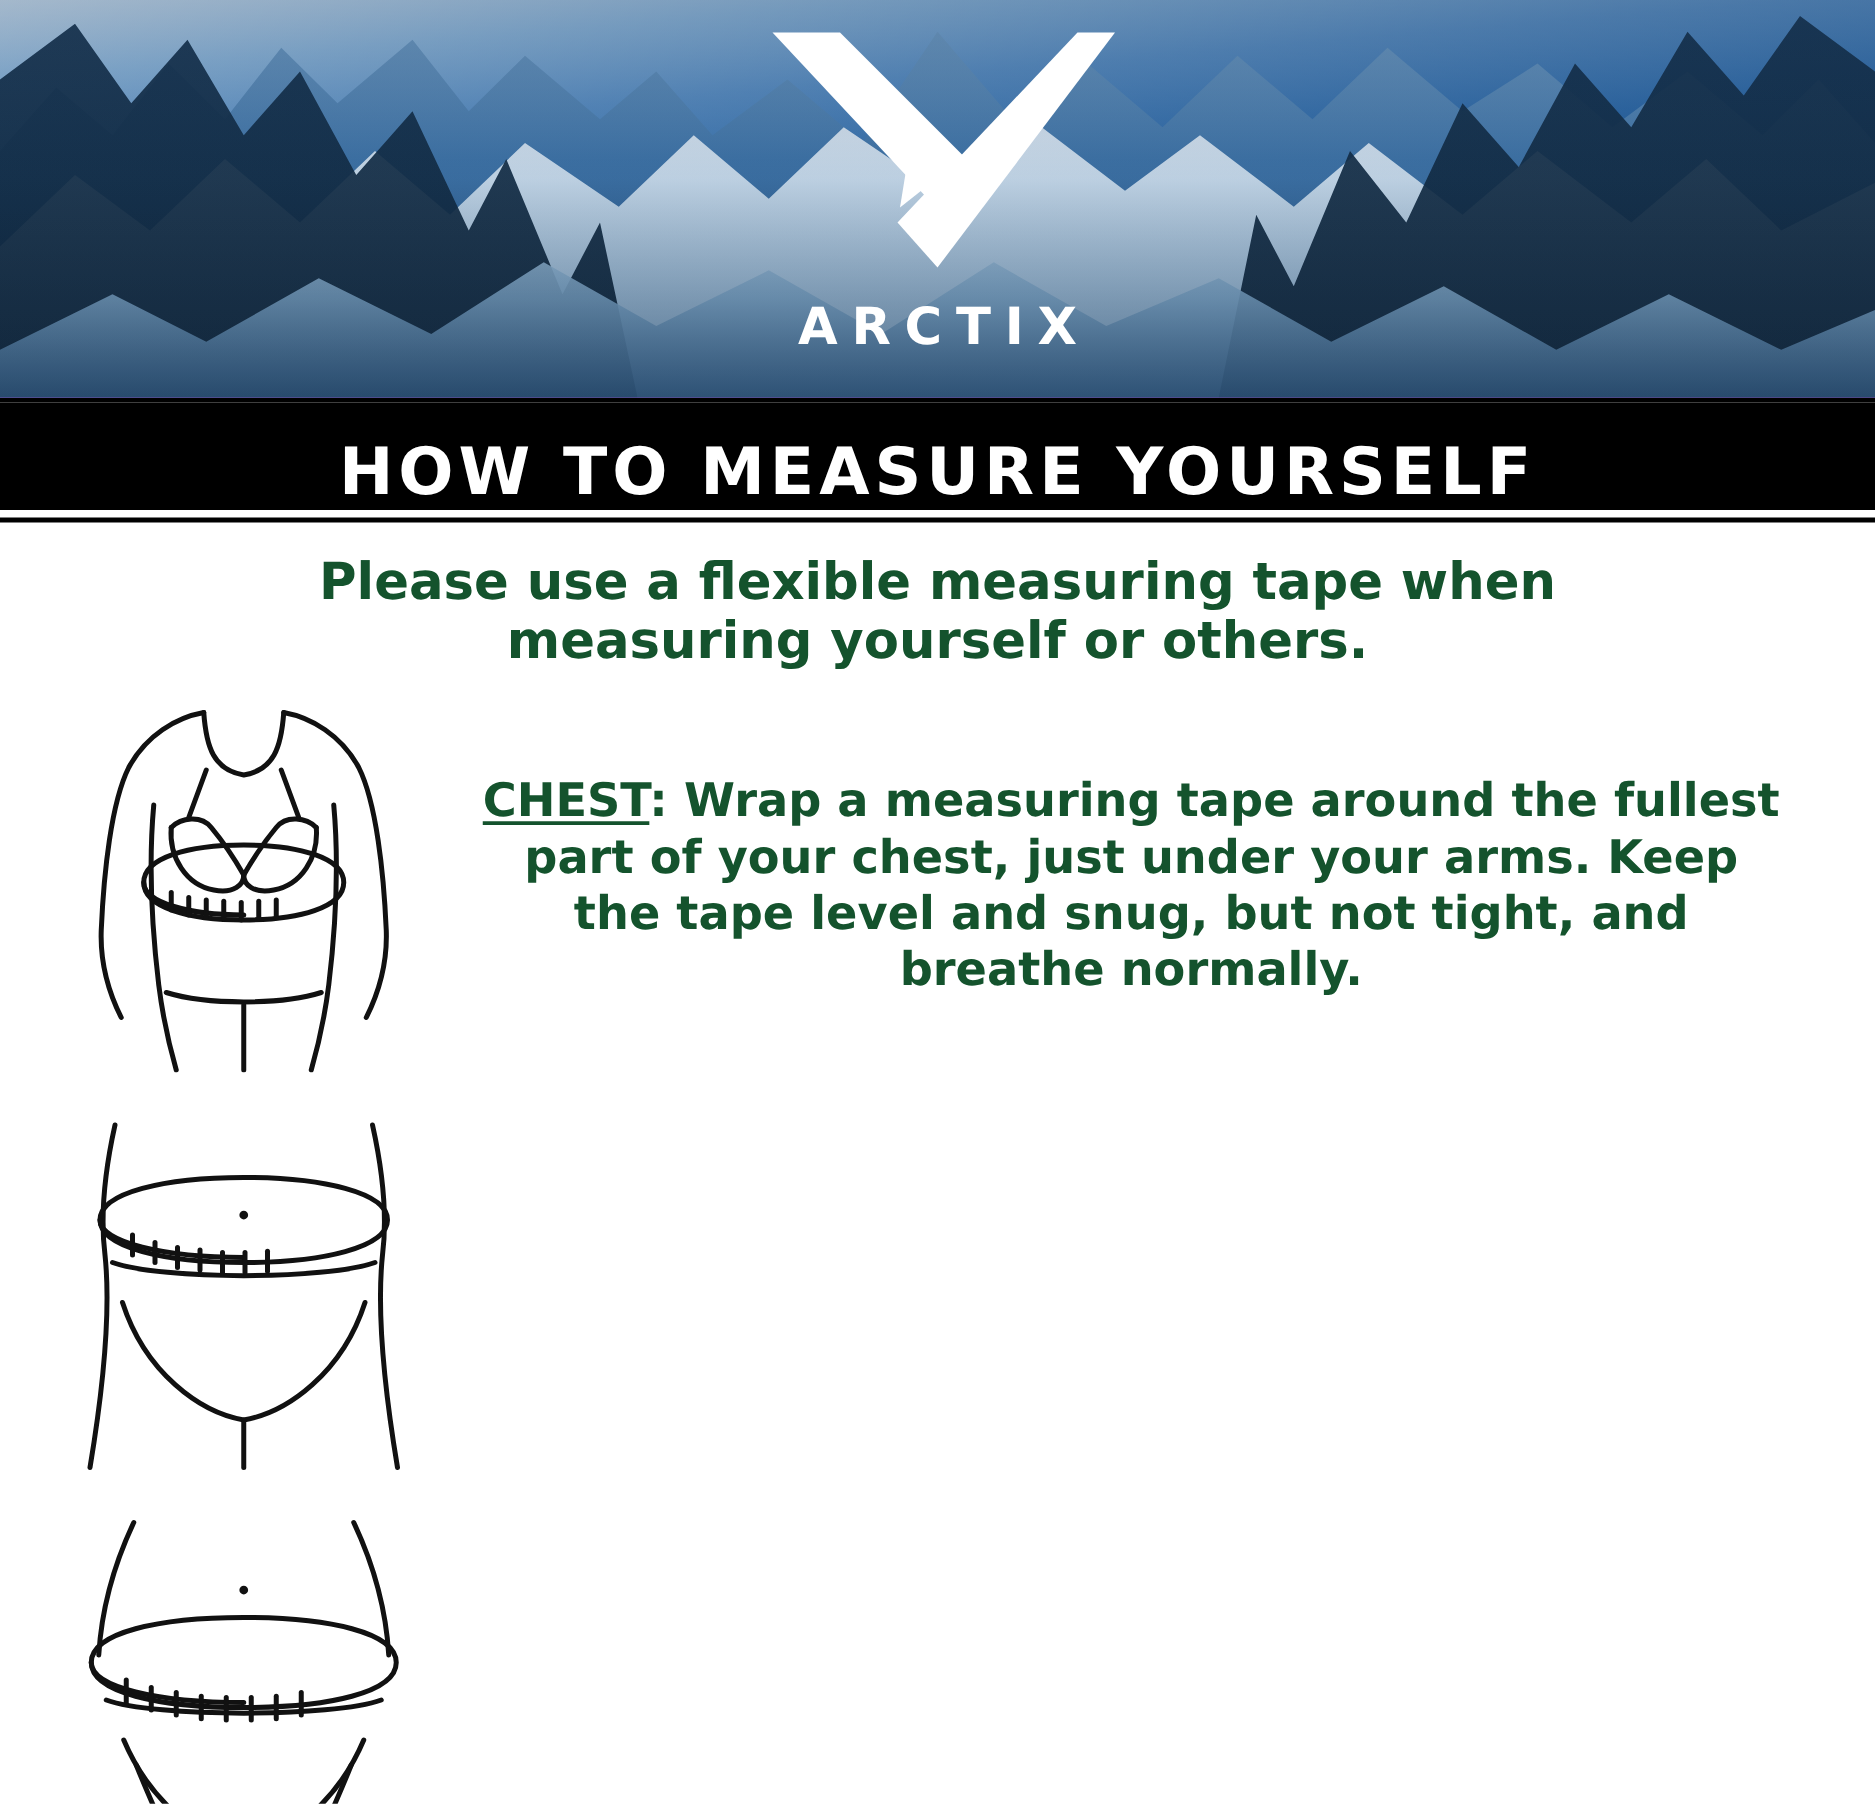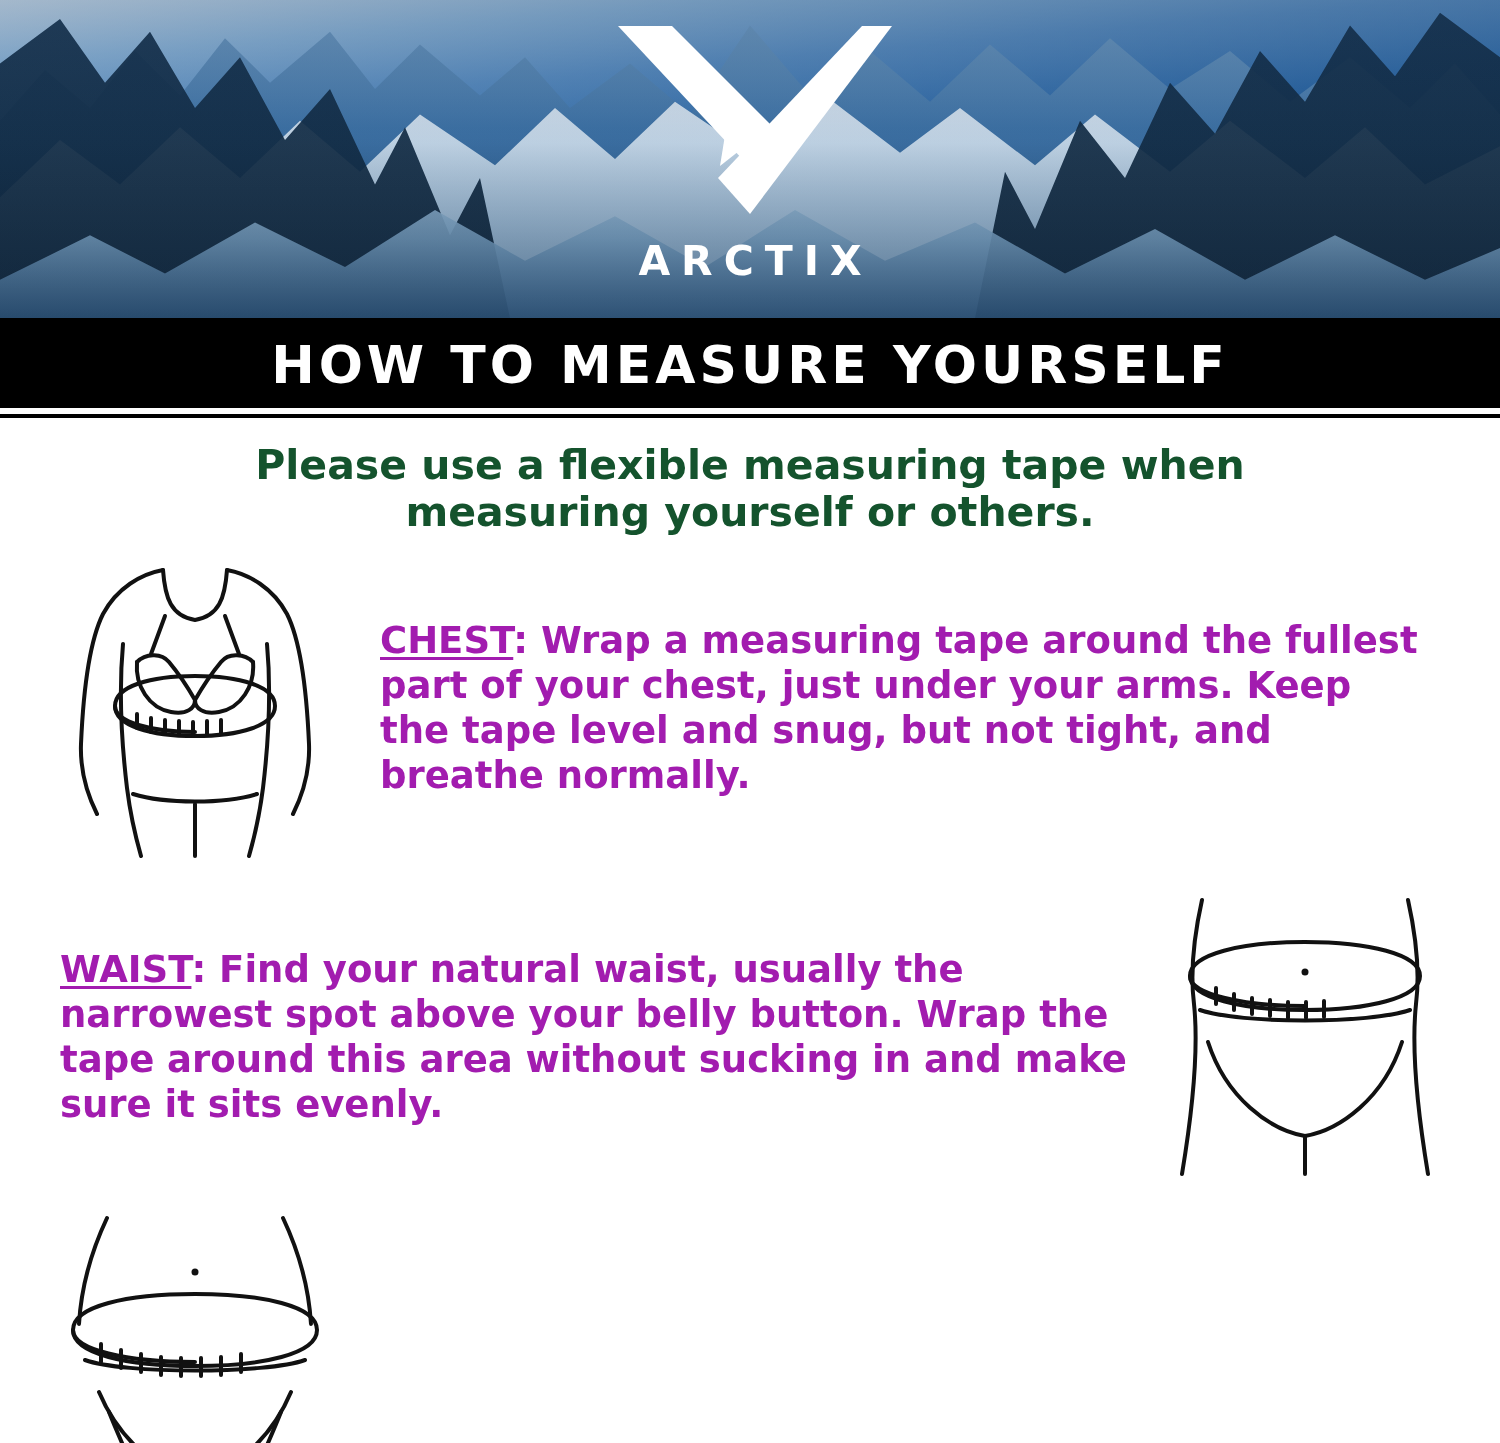--- a/index.html
+++ b/index.html
@@ -121,21 +121,21 @@
   .rule {
     width: 1500px;
     height: 4px;
     background: #000000;
   }
   .title-bar {
     width: 1500px;
     height: 86px;
     background: #000000;
     display: flex;
-    align-items: center;
+    align-items: flex-end;
     justify-content: center;
   }
   .title-bar .title {
     color: #ffffff;
     font-size: 52px;
     font-weight: bold;
     letter-spacing: 4px;
     font-family: "DejaVu Sans", sans-serif;
   }
   .spacer-gap { height: 6px; background: #ffffff; }
@@ -163,25 +163,25 @@
   .section.hips  { margin-top: 30px; }
 
   .fig {
     flex: 0 0 auto;
     width: 330px;
     display: flex;
     justify-content: center;
   }
   .copy {
     flex: 1 1 auto;
-    text-align: left;
+    text-align: center;
     font-size: 37px;
     font-weight: bold;
     line-height: 1.22;
-    color: #a21caf;
+    color: #14532d;
     padding: 0 6px;
   }
   .copy .kw {
     text-decoration: underline;
     text-underline-offset: 4px;
   }
   .section.chest .copy { padding-left: 20px; padding-right: 40px; }
   .section.waist .copy { padding-left: 30px; padding-right: 10px; }
   .section.hips  .copy { padding-left: 20px; padding-right: 30px; }
 </style>
@@ -251,23 +251,20 @@
           <path d="M176 162 L176 176"></path>
         </g>
       </svg>
     </div>
     <div class="copy">
       <span class="kw">CHEST</span><span>: </span><span>Wrap a measuring tape around the fullest part of your chest, just under your arms. Keep the tape level and snug, but not tight, and breathe normally.</span>
     </div>
   </div>
 
   <div class="section waist">
-    <div class="copy">
-      <span class="kw">WAIST</span><span>: </span><span>Find your natural waist, usually the narrowest spot above your belly button. Wrap the tape around this area without sucking in and make sure it sits evenly.</span>
-    </div>
     <div class="fig">
       <svg width="290" height="290" viewBox="0 0 290 290" aria-hidden="true">
         <g fill="none" stroke="#111111" stroke-width="4" stroke-linecap="round" stroke-linejoin="round">
 
           <path d="M42 8 C34 44 30 80 34 112 C38 150 34 210 22 282"></path>
           <path d="M248 8 C256 44 260 80 256 112 C252 150 256 210 268 282"></path>
 
           <path d="M40 118 C80 132 210 132 250 118"></path>
           <path d="M48 150 C66 206 110 238 145 244 C180 238 224 206 242 150"></path>
           <path d="M145 244 L145 282"></path>

